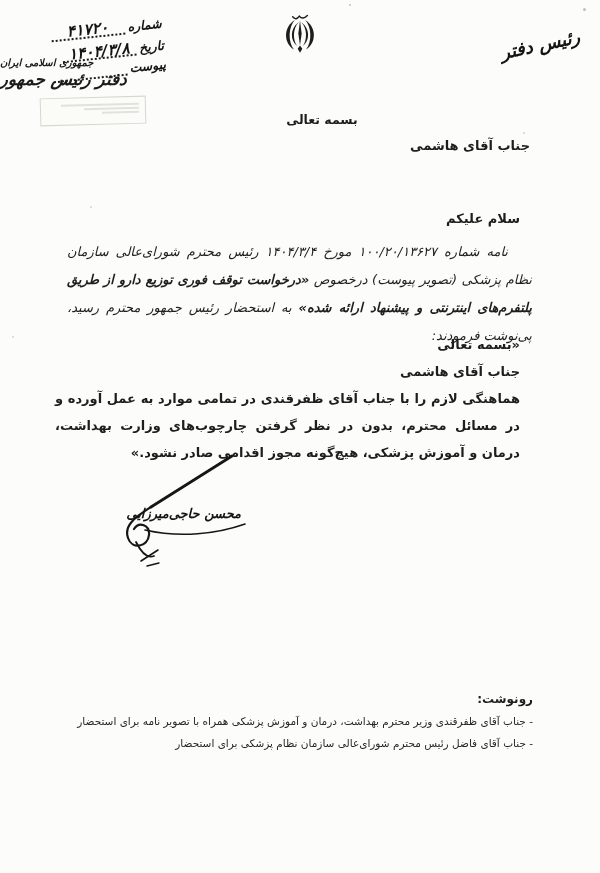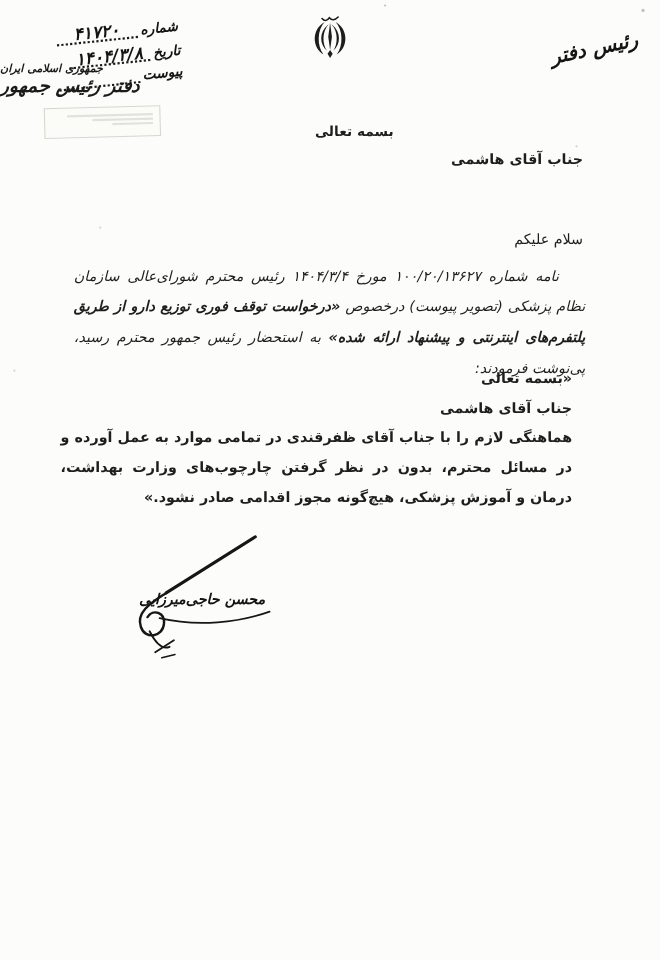--- a/index.html
+++ b/index.html
@@ -65,40 +65,40 @@
   }
 
   
   .besmele {
     position: absolute; top: 112px; left: 0; right: 0;
     text-align: center; transform: translateX(22px);
     font-size: 12.5px; font-weight: bold;
   }
   .addressee-name  { position: absolute; top: 138px; right: 70px; font-size: 13px; font-weight: bold; }
   .addressee-title { position: absolute; top: 165px; right: 70px; font-size: 13px; font-weight: bold; }
-  .salutation      { position: absolute; top: 211px; right: 70px; font-size: 13px; font-weight: normal; }
+  .salutation      { position: absolute; top: 211px; right: 80px; font-size: 13px; font-weight: bold; }
 
   .body-par {
     position: absolute; top: 238px; right: 68px; width: 465px;
     font-size: 13px; line-height: 28px;
     text-align: justify; text-indent: 24px;
     direction: rtl;
     font-style: italic;
   }
   .body-par .b { font-weight: bold; }
 
   .quote-block {
     position: absolute; top: 331px; right: 80px; width: 465px;
     font-weight: bold; font-size: 13px; line-height: 27px;
     direction: rtl;
   }
   .quote-par { text-align: justify; }
 
   
-  .signature-block { position: absolute; top: 476px; left: 95px; width: 160px; height: 132px; }
+  .signature-block { position: absolute; top: 444px; left: 95px; width: 160px; height: 132px; }
   .signature-block svg { position: absolute; top: 0; left: 0; }
   .signatory-name {
     position: absolute; top: 62px; right: 14px;
     font-size: 13px; font-weight: bold; font-style: italic;
     white-space: nowrap; color: #141414; letter-spacing: -0.3px;
   }
 
   
   .cc-block { position: absolute; top: 692px; right: 67px; width: 490px; direction: rtl; }
   .cc-title { font-size: 12px; font-weight: bold; margin-bottom: 4px; }
@@ -177,20 +177,25 @@
         <path d="M56,63 C44,71 28,80 33,94 C37,106 53,103 54,91 C55,81 44,77 39,85" stroke-width="2.2"></path>
         <path d="M50,86 C85,94 122,90 150,80" stroke-width="1.6"></path>
         <path d="M41,98 C46,108 52,115 59,112" stroke-width="1.8"></path>
         <path d="M46,117 L63,106" stroke-width="1.6"></path>
         <path d="M52,122 L64,119" stroke-width="1.4"></path>
       </g>
     </svg>
     <div class="signatory-name">محسن حاجی‌میرزایی</div>
   </div>
 
+  <div class="cc-block">
+    <div class="cc-title">رونوشت:</div>
+    <div class="cc-item">- جناب آقای ظفرقندی وزیر محترم بهداشت، درمان و آموزش پزشکی همراه با تصویر نامه برای استحضار</div>
+    <div class="cc-item">- جناب آقای فاضل رئیس محترم شورای‌عالی سازمان نظام پزشکی برای استحضار</div>
+  </div>
 
   <div>
     <div class="speckle sp1"></div>
     <div class="speckle sp2"></div>
     <div class="speckle sp3"></div>
     <div class="speckle sp4"></div>
     <div class="speckle sp5"></div>
   </div>
 
 </div>

